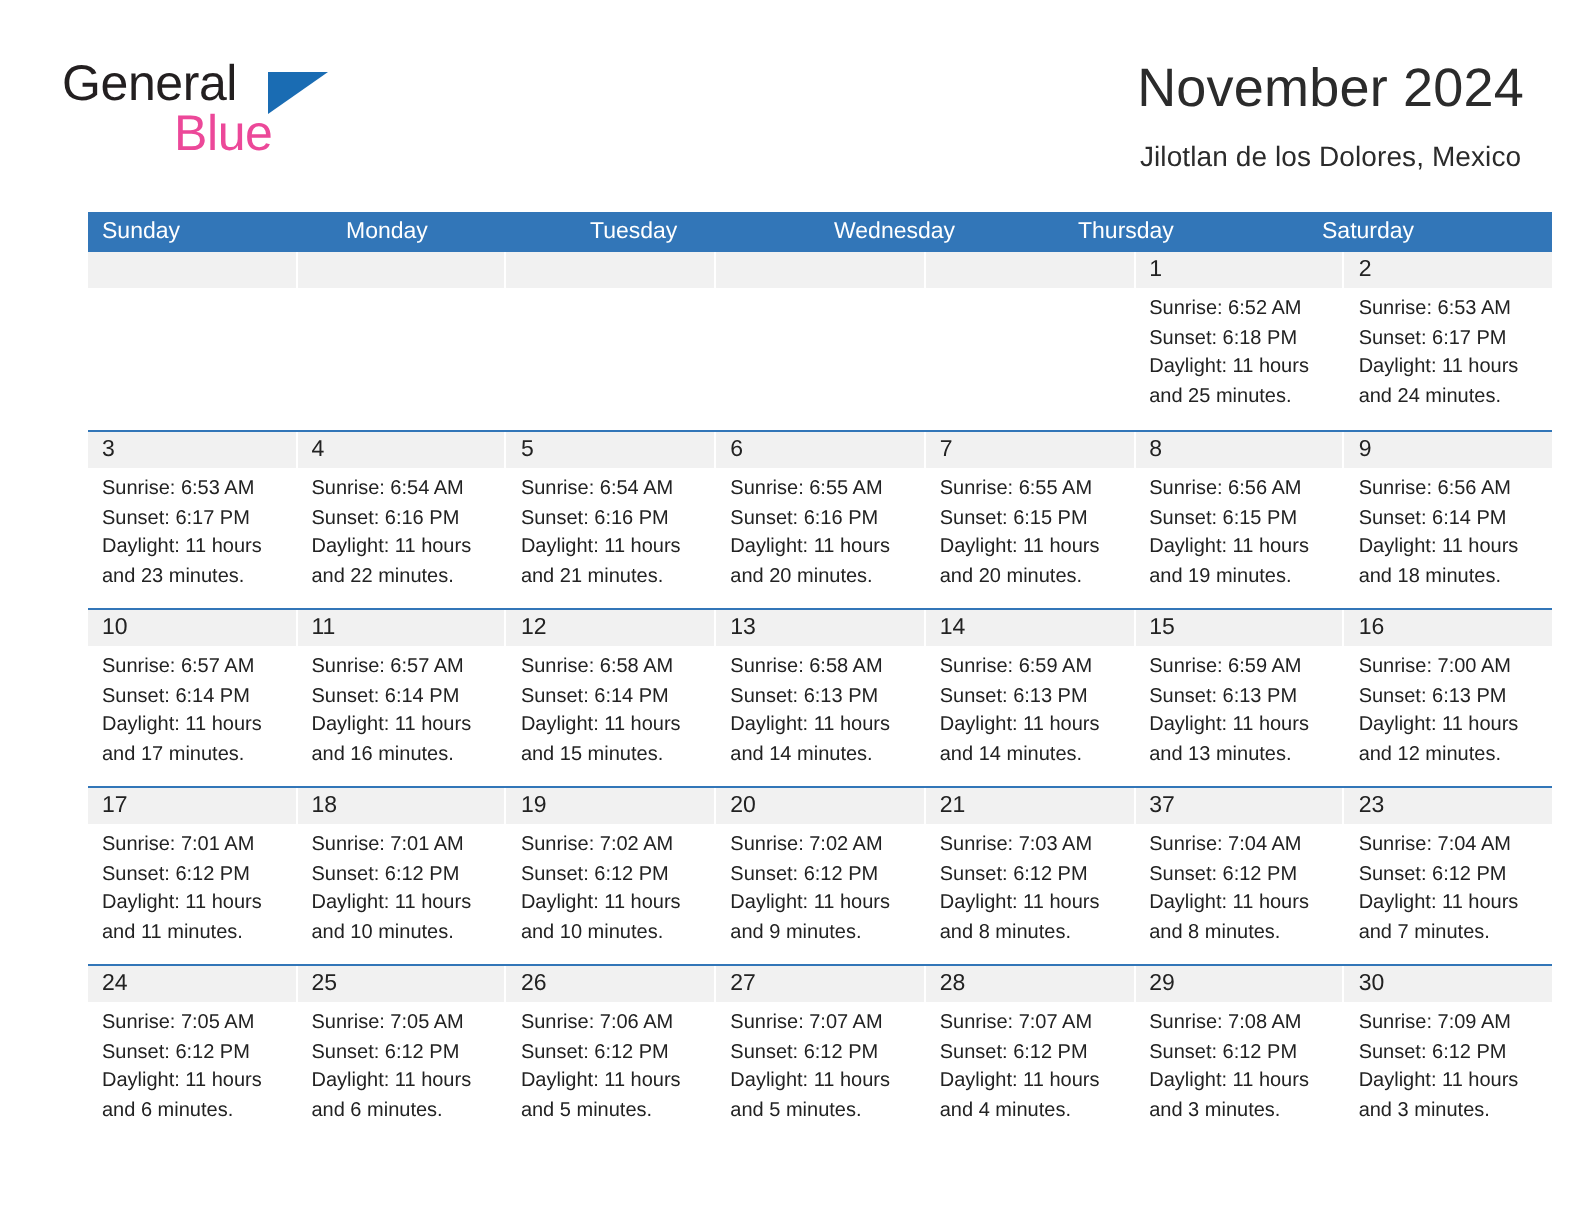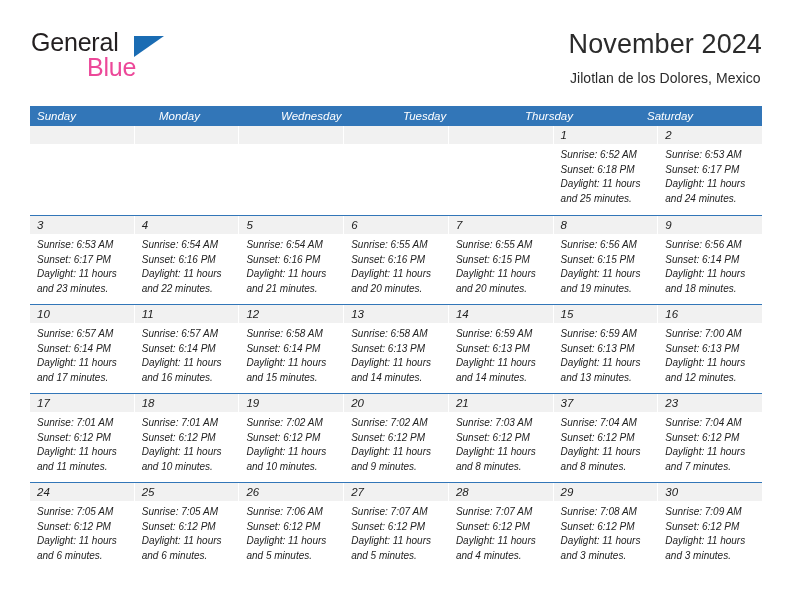--- a/index.html
+++ b/index.html
@@ -87,24 +87,23 @@
     color: #2b2b2b;
     margin: 8px 0 0 0;
     font-weight: normal;
     letter-spacing: 0.05px;
     text-align: center;
   }
 
   
   .calendar {
     position: absolute;
-    left: 30px;
+    left: 44px;
     top: 106px;
     width: 732px;
-    font-style: italic;
   }
 
   .dow-row {
     display: flex;
     width: 100%;
     background: #3276b8;
   }
   .dow-cell {
     flex: 1 1 0;
     box-sizing: border-box;
@@ -182,22 +181,22 @@
       <h2 class="cal-subtitle">Jilotlan de los Dolores, Mexico</h2>
     </div>
 
   </div>
 
   <div class="calendar">
 
     <div class="dow-row">
       <div class="dow-cell">Sunday</div>
       <div class="dow-cell">Monday</div>
+      <div class="dow-cell">Tuesday</div>
       <div class="dow-cell">Wednesday</div>
-      <div class="dow-cell">Tuesday</div>
       <div class="dow-cell">Thursday</div>
       <div class="dow-cell">Saturday</div>
     </div>
 
     <div id="weeks-container">
         <div class="week-row">
           <div class="day-cell empty">
             <span class="day-number"></span>
           </div>
           <div class="day-cell empty">

